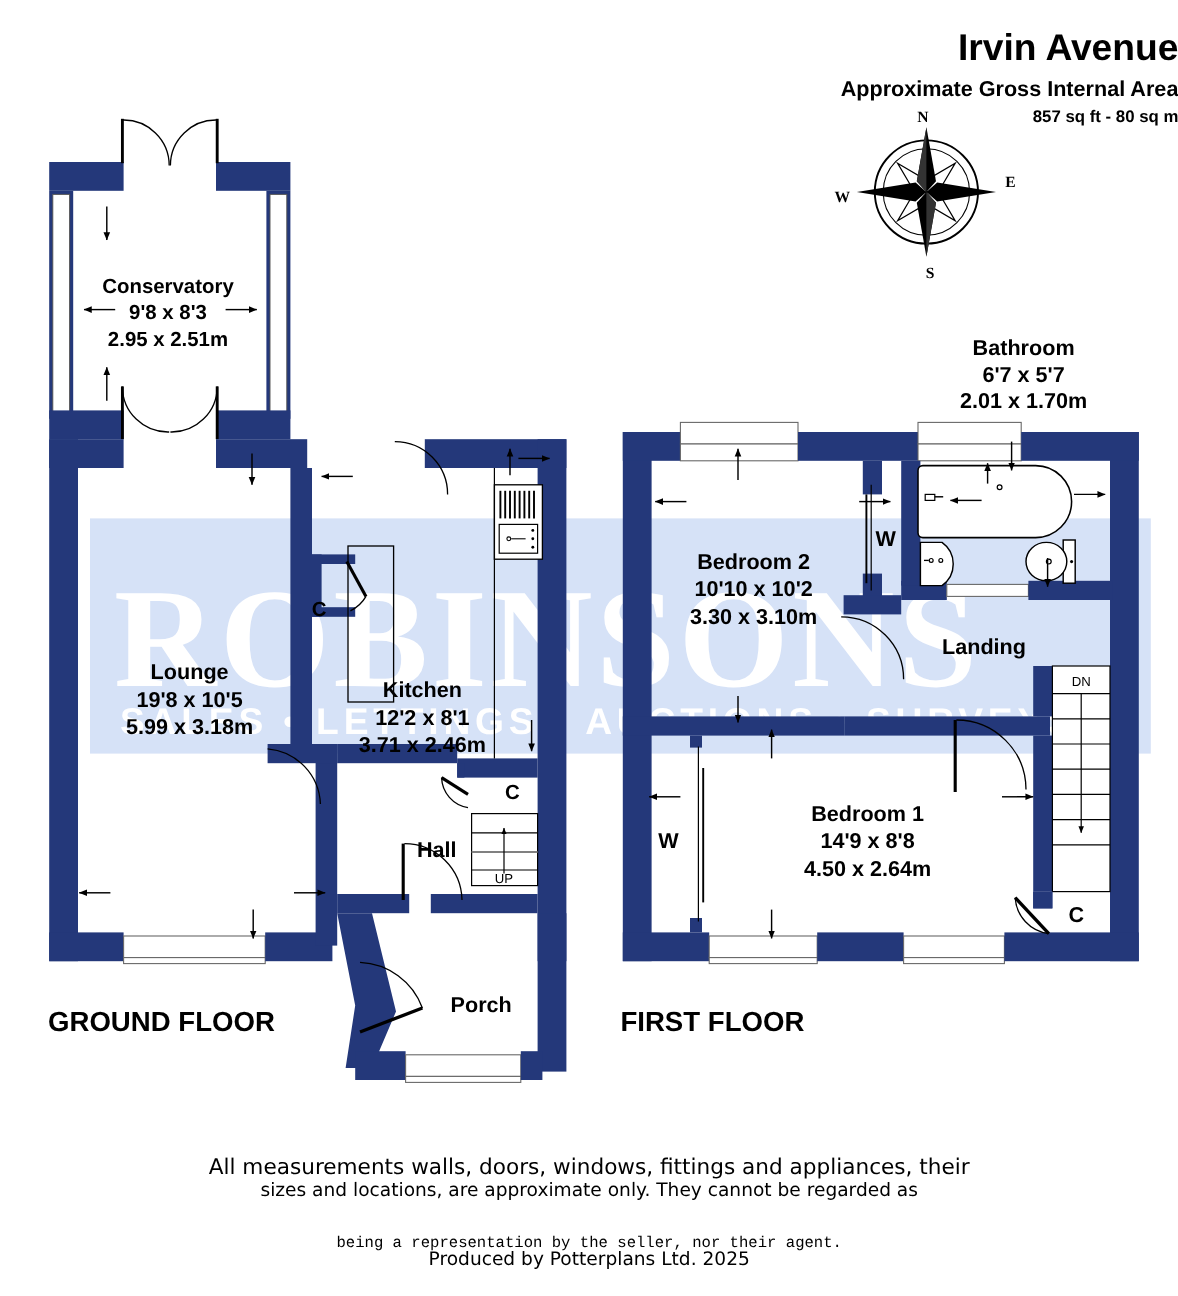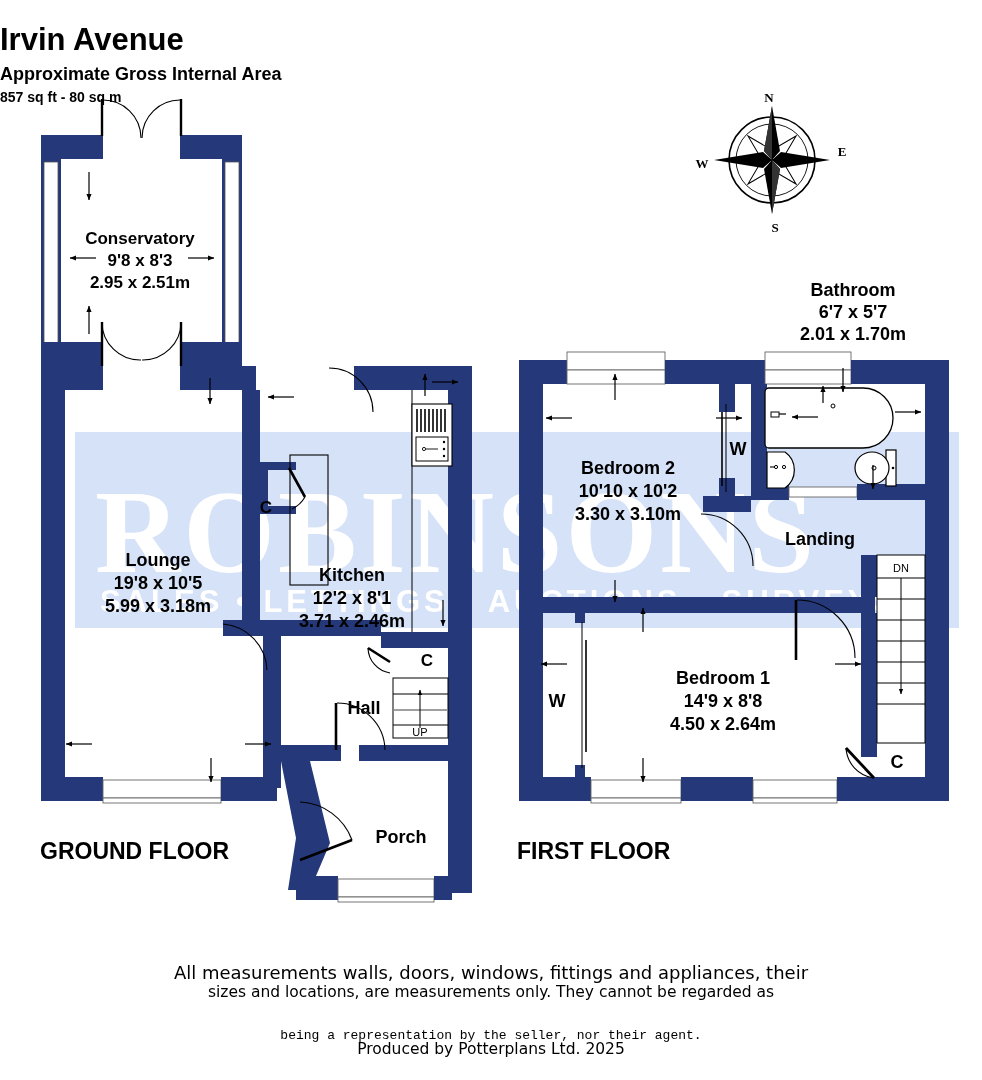--- a/index.html
+++ b/index.html
@@ -17,21 +17,21 @@
   }
   #page {
     position: relative;
     width: 982px;
     height: 1080px;
   }
   .hdr {
     position: absolute;
     left: 0;
     width: 982px;
-    text-align: left;
+    text-align: right;
     font-weight: bold;
     color: #000;
   }
   #title      { top: 22px;  font-size: 31px; letter-spacing: 0px; }
   #subtitle   { top: 64px;  font-size: 18px; }
   #areaval    { top: 89px;  font-size: 14px; }
 
   #plansvg {
     position: absolute;
     left: 0;
@@ -415,17 +415,17 @@
       <polygon points="0,54 0,0 8,9" fill="#333"></polygon>
       <text x="-3" y="-58" text-anchor="middle" font-family="'Liberation Serif', serif" font-size="13" font-weight="bold" fill="#000">N</text>
       <text x="3" y="72" text-anchor="middle" font-family="'Liberation Serif', serif" font-size="13" font-weight="bold" fill="#000">S</text>
       <text x="70" y="-4" text-anchor="middle" font-family="'Liberation Serif', serif" font-size="13" font-weight="bold" fill="#000">E</text>
       <text x="-70" y="8" text-anchor="middle" font-family="'Liberation Serif', serif" font-size="13" font-weight="bold" fill="#000">W</text>
     </g>
 
   </svg>
 
   <div class="footer-line" id="disc1">All measurements walls, doors, windows, fittings and appliances, their</div>
-  <div class="footer-line" id="disc2">sizes and locations, are measurements only. They cannot be regarded as</div>
+  <div class="footer-line" id="disc2">sizes and locations, are approximate only. They cannot be regarded as</div>
   <div class="footer-line" id="disc3">being a representation by the seller, nor their agent.</div>
   <div class="footer-line" id="produced">Produced by Potterplans Ltd. 2025</div>
 
 </div>
 
 </body></html>

